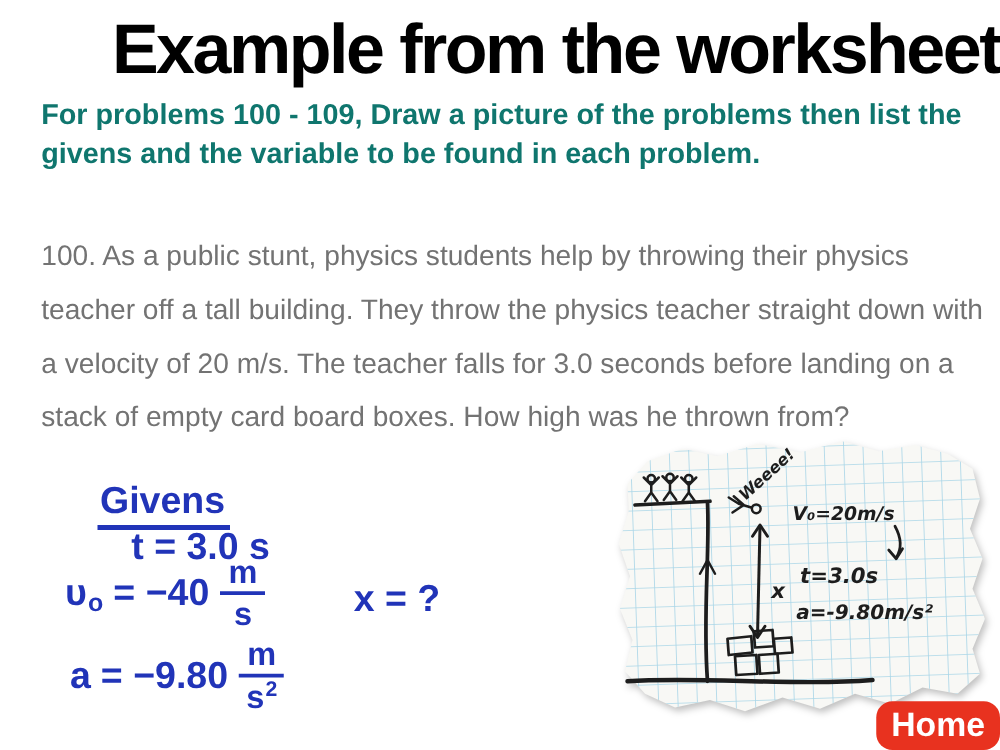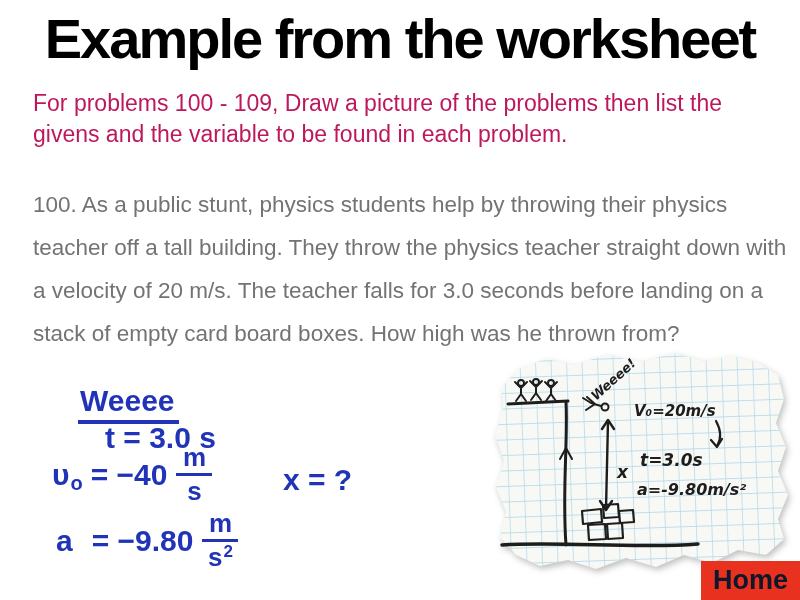--- a/index.html
+++ b/index.html
@@ -1,26 +1,26 @@
 <!DOCTYPE html>
 <html><head>
 <meta charset="utf-8">
 <style>
   html,body{margin:0;padding:0;background:#ffffff;}
   #slide{
     position:relative;width:800px;height:600px;background:#ffffff;
     overflow:hidden;font-family:"Liberation Sans",sans-serif;color:#0a0a0a;
   }
   .title{
-    position:absolute;top:2px;left:0;width:800px;text-align:center;
+    position:absolute;top:2px;left:0;width:800px;text-align:right;
     font-size:56px;line-height:74px;font-weight:bold;letter-spacing:-2px;color:#000;
   }
   .instructions{
-    position:absolute;left:33px;top:88px;width:742px;
-    font-size:23px;font-weight:normal;line-height:31px;color:#be185d;
+    position:absolute;left:33px;top:76px;width:742px;
+    font-size:23px;font-weight:bold;line-height:31px;color:#0f766e;
   }
   .problem{
     position:absolute;left:33px;top:183px;width:762px;
     font-size:22.5px;line-height:43px;color:#737373;
   }
   
   .math{position:absolute;color:#2134b8;font-weight:bold;white-space:nowrap;}
   .g-heading{left:78px;top:384px;font-size:30px;border-bottom:4px solid #2134b8;padding:0 4px 2px 2px;}
   .g-t{left:74px;top:421px;font-size:30px;margin-left:31px;}
   .g-row{display:flex;align-items:center;}
@@ -35,52 +35,52 @@
   .frac .den{border-top:3px solid #2134b8;align-self:stretch;text-align:center;padding-top:2px;}
   .exp{font-size:17px;position:relative;top:-9px;margin-left:1px;}
   
   .sketch{position:absolute;left:488px;top:347px;width:308px;height:236px;
           filter:drop-shadow(2px 3px 3px rgba(0,0,0,0.25));}
   .sketch text{font-family:"DejaVu Sans",sans-serif;fill:#1d1d1d;}
   .hand{font-style:italic;font-weight:bold;}
   
   .home-btn{
     position:absolute;right:0;bottom:0;width:99px;height:39px;background:#e8321f;
-    color:#0f172a;font-size:27px;font-weight:bold;display:flex;
-    align-items:center;justify-content:center;cursor:pointer;
+    color:#ffffff;font-size:27px;font-weight:bold;display:flex;
+    align-items:center;justify-content:center;cursor:pointer;border-radius:13px;
   }
 </style>
 </head>
 <body>
 
 <div id="slide">
 
   <div class="title">Example from the worksheet</div>
 
   <div class="instructions">For problems 100 - 109, Draw a picture of the problems then list the givens and the variable to be found in each problem.</div>
 
   <div class="problem">100. As a public stunt, physics students help by throwing their physics teacher off a tall building. They throw the physics teacher straight down with a velocity of 20 m/s.  The teacher falls for 3.0 seconds before landing on a stack of empty card board boxes.  How high was he thrown from?</div>
 
-  <div class="math g-heading">Weeee</div>
+  <div class="math g-heading">Givens</div>
 
   <div class="math g-t">t = 3.0 s</div>
 
   <div class="math g-v g-row">
     <span>υ</span>
       <span class="sub">o</span>
     <span style="margin-left:8px">= −40</span>
     <span class="frac">
       <span class="num">m</span>
       <span class="den">s</span>
     </span>
   </div>
 
   <div class="math g-a g-row">
     <span>a</span>
-    <span style="margin-left:19px">= −9.80</span>
+    <span style="margin-left:8px">= −9.80</span>
     <span class="frac">
       <span class="num">m</span>
       <span class="den"><span>s</span><span class="exp">2</span></span>
     </span>
   </div>
 
 
   <div class="math g-x">x = ?</div>
 
   <svg class="sketch" viewBox="0 0 308 236">

